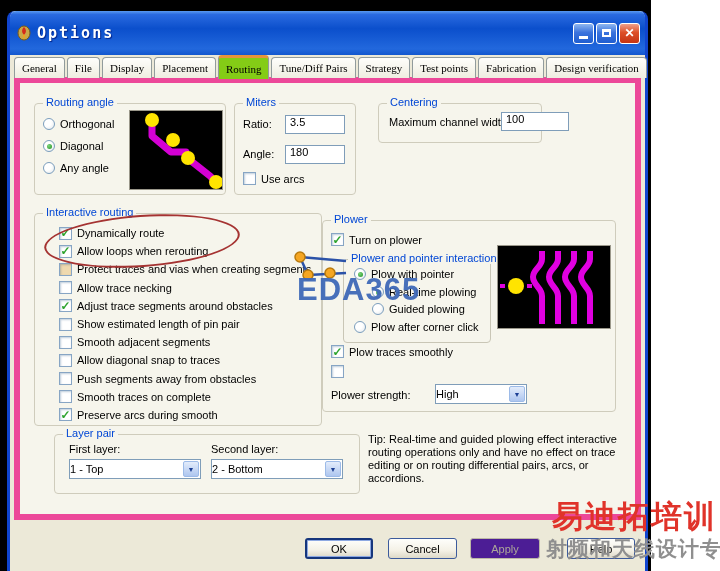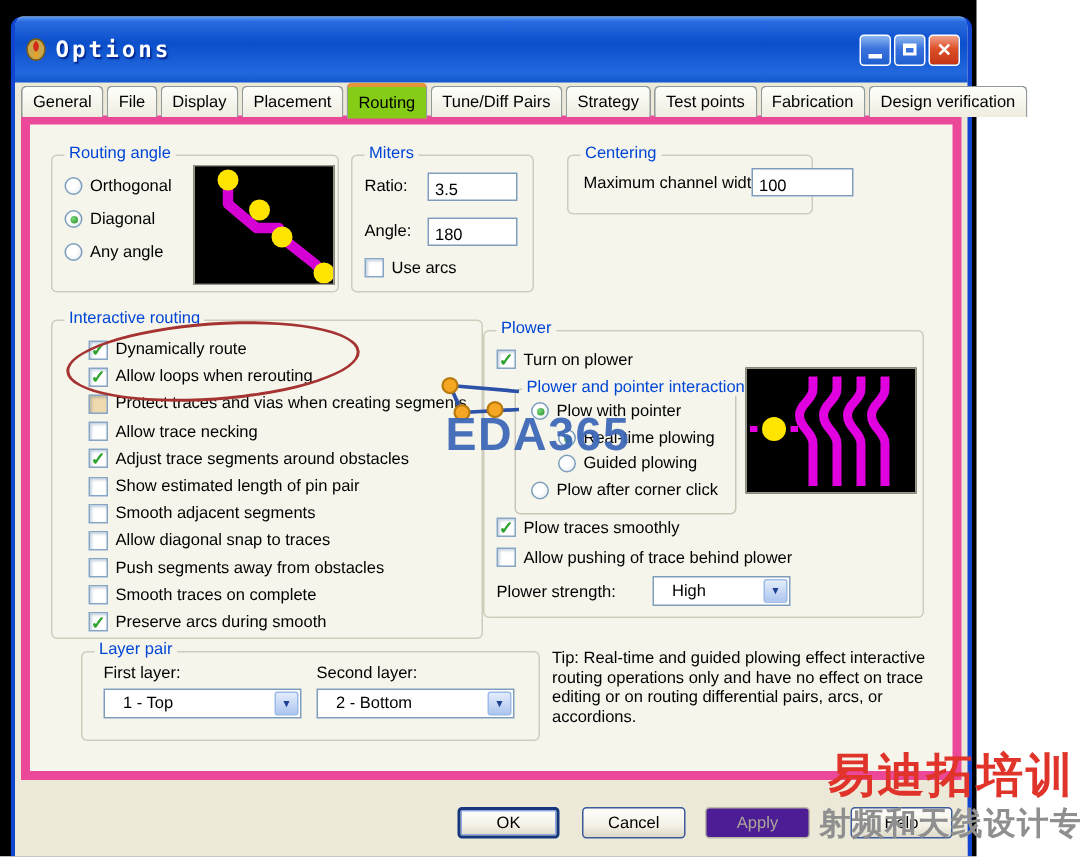--- a/index.html
+++ b/index.html
@@ -22,44 +22,44 @@
            background:linear-gradient(180deg,#8db6f0 0%,#3b73dd 45%,#1f5ed0 100%);}
   .win-btn.close{background:linear-gradient(180deg,#f0a08a 0%,#dd4f28 45%,#c43414 100%);}
   .win-btn .glyph{color:#fff;font-weight:bold;font-size:12px;line-height:12px;}
   .win-btn.min .bar{width:9px;height:3px;background:#fff;margin-top:9px;}
   .win-btn.max .box{width:9px;height:8px;border:2px solid #fff;border-top-width:3px;box-sizing:border-box;}
 
   
   .tabstrip{position:absolute;left:14px;top:54px;display:flex;align-items:flex-end;height:24px;z-index:3;}
   .tab{height:21px;padding:0 7px;display:flex;align-items:center;white-space:nowrap;
        background:linear-gradient(180deg,#fefefb,#efede0);border:1px solid #919b9c;border-bottom:none;
-       border-radius:4px 4px 0 0;margin-right:2px;box-sizing:border-box;cursor:default;}
+       border-radius:4px 4px 0 0;margin-right:2px;box-sizing:border-box;cursor:default;font-family:Liberation Serif, serif;}
   .tab.selected{height:24px;background:#84cc16;border-top:3px solid #e5953a;position:relative;
                 margin-bottom:-1px;z-index:4;}
   .tabpage{position:absolute;left:14px;top:77px;width:627px;height:443px;box-sizing:border-box;
            background:#f6f5ec;border:6px solid #ec4899;z-index:2;}
 
   
   .group{position:absolute;border:1px solid #cfccbc;border-radius:4px;box-sizing:border-box;}
   .gcap{position:absolute;top:-8px;left:8px;background:#f6f5ec;padding:0 3px;color:#0046d5;white-space:nowrap;}
 
   
   .row{display:flex;align-items:center;gap:5px;}
   .cb{width:13px;height:13px;box-sizing:border-box;background:#fff;border:1px solid #87a5c4;
       box-shadow:inset 1px 1px 2px rgba(0,60,116,.25);display:flex;align-items:center;justify-content:center;flex:0 0 auto;}
   .cb .mark{color:#2da32d;font-size:12px;font-weight:bold;line-height:10px;}
   .cb.grayed{background:#efd9ae;}
   .radio{width:12px;height:12px;box-sizing:border-box;border:1px solid #7b9ebd;border-radius:50%;
          background:radial-gradient(circle at 35% 35%,#fff 40%,#dfe5ea);display:flex;align-items:center;justify-content:center;flex:0 0 auto;}
   .radio.selected::after{content:"";width:5px;height:5px;border-radius:50%;
          background:radial-gradient(circle at 35% 35%,#7ed67e,#1f8f1f);}
-  .field{background:#fff;border:1px solid #7f9db9;box-sizing:border-box;display:flex;align-items:flex-end;
+  .field{background:#fff;border:1px solid #7f9db9;box-sizing:border-box;display:flex;align-items:flex-start;
          padding:0 4px;height:19px;}
   .combo{background:#fff;border:1px solid #7f9db9;box-sizing:border-box;display:flex;align-items:center;height:20px;}
-  .combo .combo-val{flex:1;padding:0 12px;}
+  .combo .combo-val{flex:1;padding:0 0;}
   .combo .combo-btn{width:16px;height:16px;margin:1px;border-radius:2px;flex:0 0 auto;
          background:linear-gradient(180deg,#e3ecfb,#aec6ef);border:1px solid #9dbbe8;box-sizing:border-box;
          display:flex;align-items:center;justify-content:center;color:#1c3f94;font-size:7px;}
   .preview{position:absolute;background:#000;border:1px solid #9a978a;}
 
   
   .btn{position:absolute;height:21px;box-sizing:border-box;border:1px solid #3c5b9c;border-radius:3px;
        background:linear-gradient(180deg,#fefefb 0%,#f4f1e6 60%,#ddd9c8 100%);
        display:flex;align-items:center;justify-content:center;cursor:default;}
   .btn.default{border:2px solid #16367c;box-shadow:inset 0 0 0 1px #8ea9e2;}
@@ -282,21 +282,20 @@
       <div class="row" style="position:absolute;left:8px;top:124px;">
         <span class="cb">
             <span class="mark">✓</span>
           </span>
         <span>Plow traces smoothly</span>
       </div>
       <div class="row" style="position:absolute;left:8px;top:144px;">
         <span class="cb">
             <span class="mark"></span>
           </span>
-        <span>Allow pushing of trace behind plower</span>
       </div>
       <span style="position:absolute;left:8px;top:168px;">Plower strength:</span>
       <div class="combo" style="position:absolute;left:112px;top:163px;width:92px;">
         <span class="combo-val">High</span>
         <span class="combo-btn">▼</span>
       </div>
     </div>
 
     <div class="group" style="left:34px;top:351px;width:306px;height:60px;">
       <span class="gcap">Layer pair</span>

